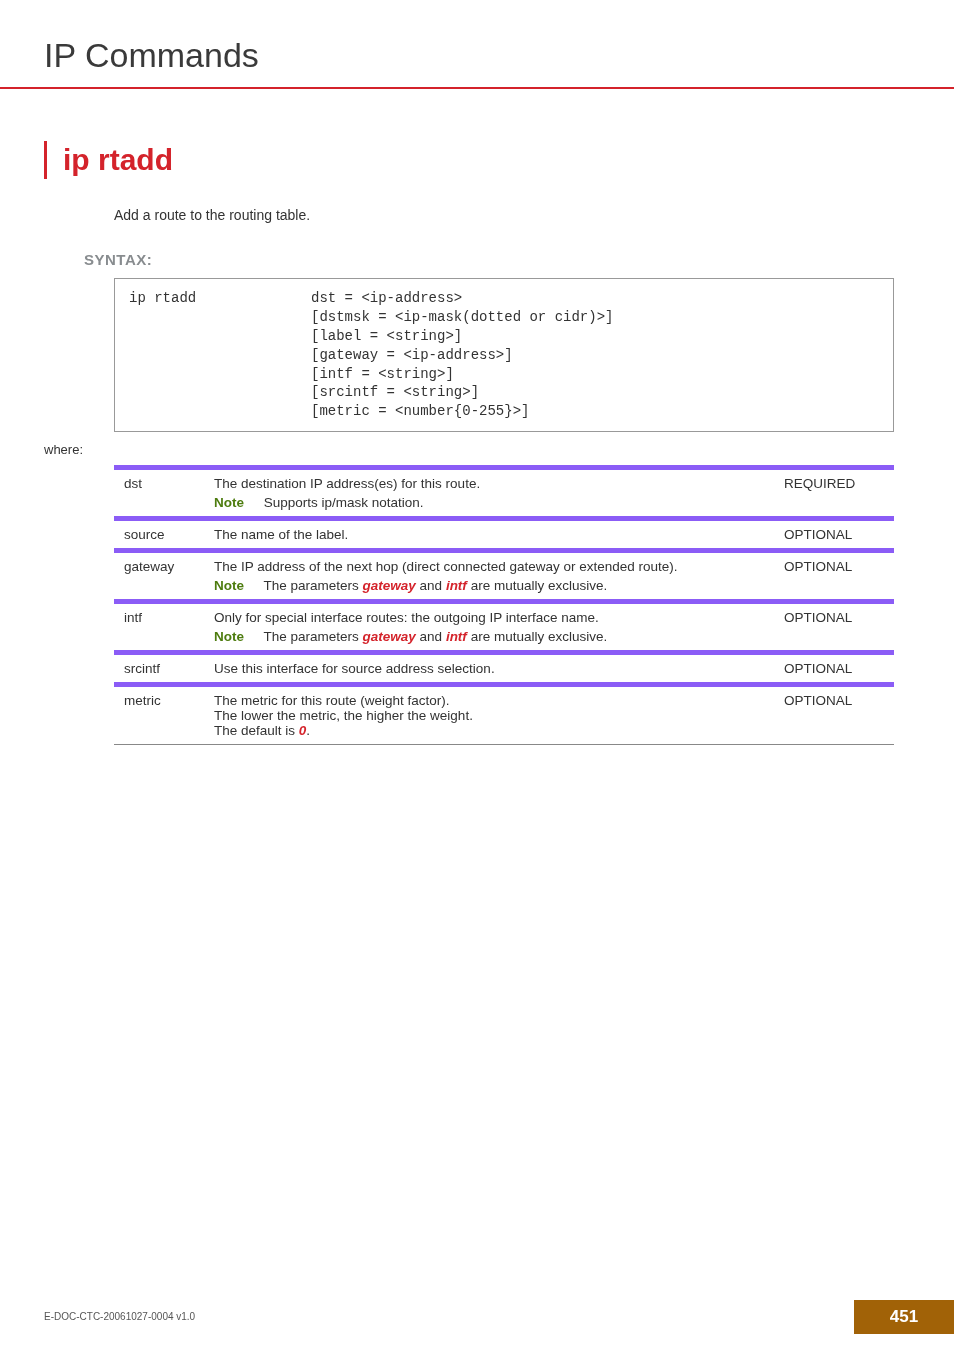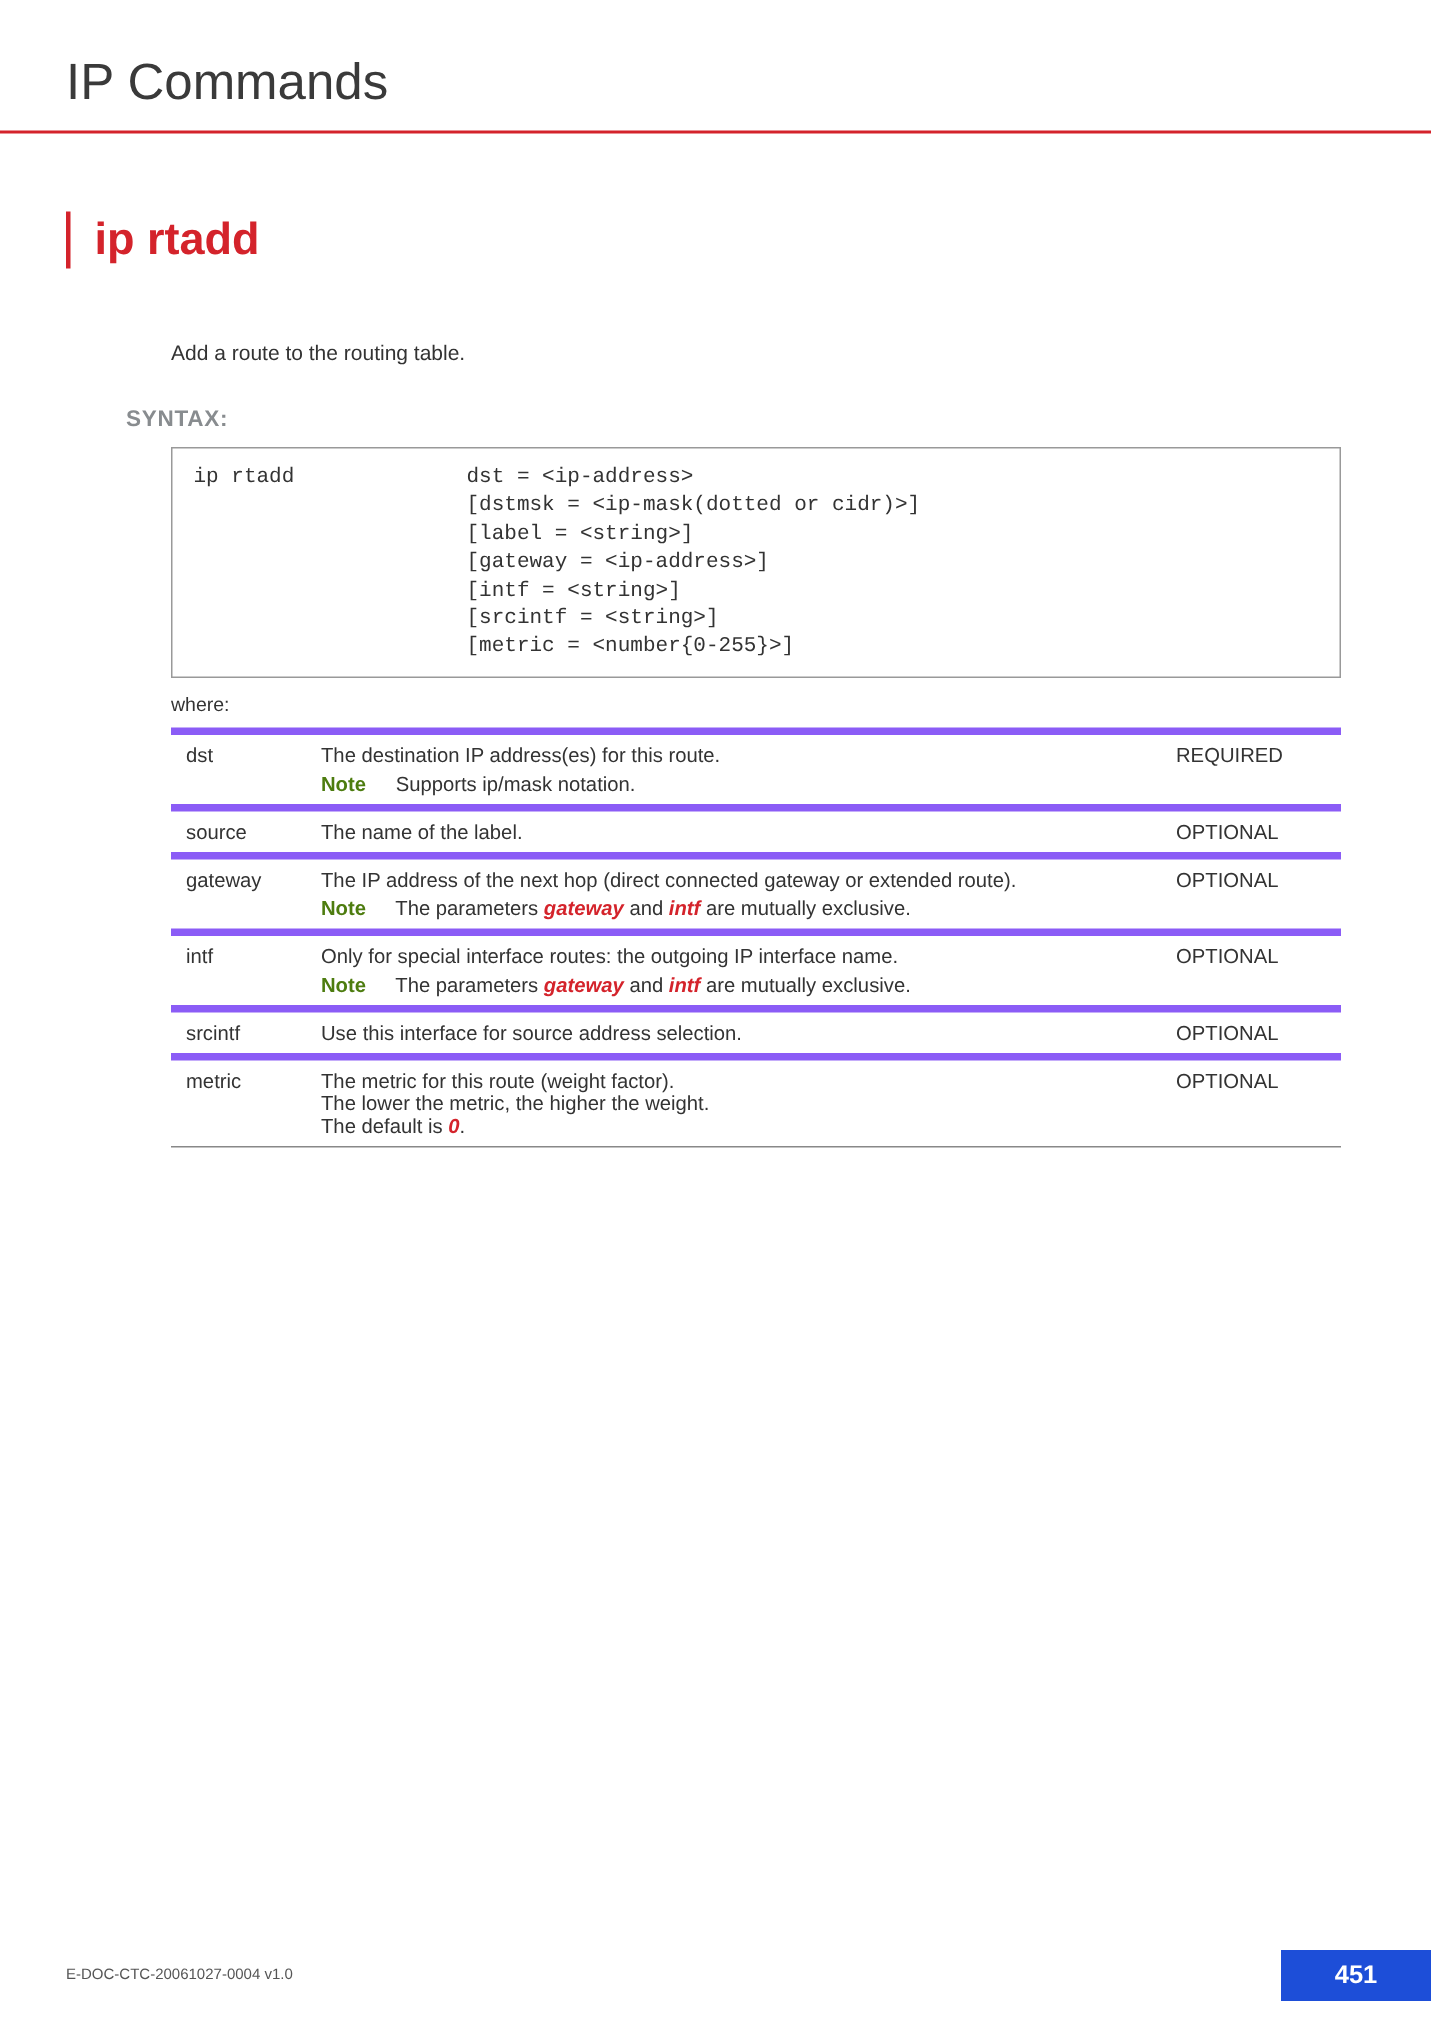--- a/index.html
+++ b/index.html
@@ -35,21 +35,21 @@
     padding-bottom: 2px;
   }
   .section-heading h2 {
     font-size: 30px;
     font-weight: bold;
     color: #d4232b;
   }
   .section-intro {
     font-size: 14px;
     color: #333;
-    margin-top: 48px;
+    margin-top: 28px;
     margin-left: 70px;
   }
   .subhead {
     font-size: 15px;
     font-weight: bold;
     color: #888c8f;
     margin-top: 28px;
     margin-left: 40px;
     margin-bottom: 10px;
     letter-spacing: 0.5px;
@@ -60,21 +60,20 @@
     padding: 10px 14px;
     font-family: "Courier New", monospace;
     font-size: 14px;
     line-height: 1.35;
     color: #333;
     white-space: pre;
   }
   .code-row { display: flex; }
   .code-cmd { width: 182px; display: inline-block; }
   .where {
-    margin-left: 70px;
     font-size: 13px;
     color: #333;
     margin-top: 10px;
     margin-bottom: 8px;
   }
   table.params {
     margin-left: 70px;
     width: calc(100% - 70px);
     border-collapse: collapse;
     font-size: 13.5px;
@@ -114,21 +113,21 @@
     right: 2px;
     font-size: 10px;
     color: #555;
   }
   .page-badge {
     position: absolute;
     bottom: 16px;
     right: 0;
     width: 100px;
     height: 34px;
-    background: #1d4ed8;
+    background: #a16207;
     color: #fff;
     font-size: 17px;
     font-weight: bold;
     display: flex;
     align-items: center;
     justify-content: center;
   }
 </style>
 </head>
 <body>

